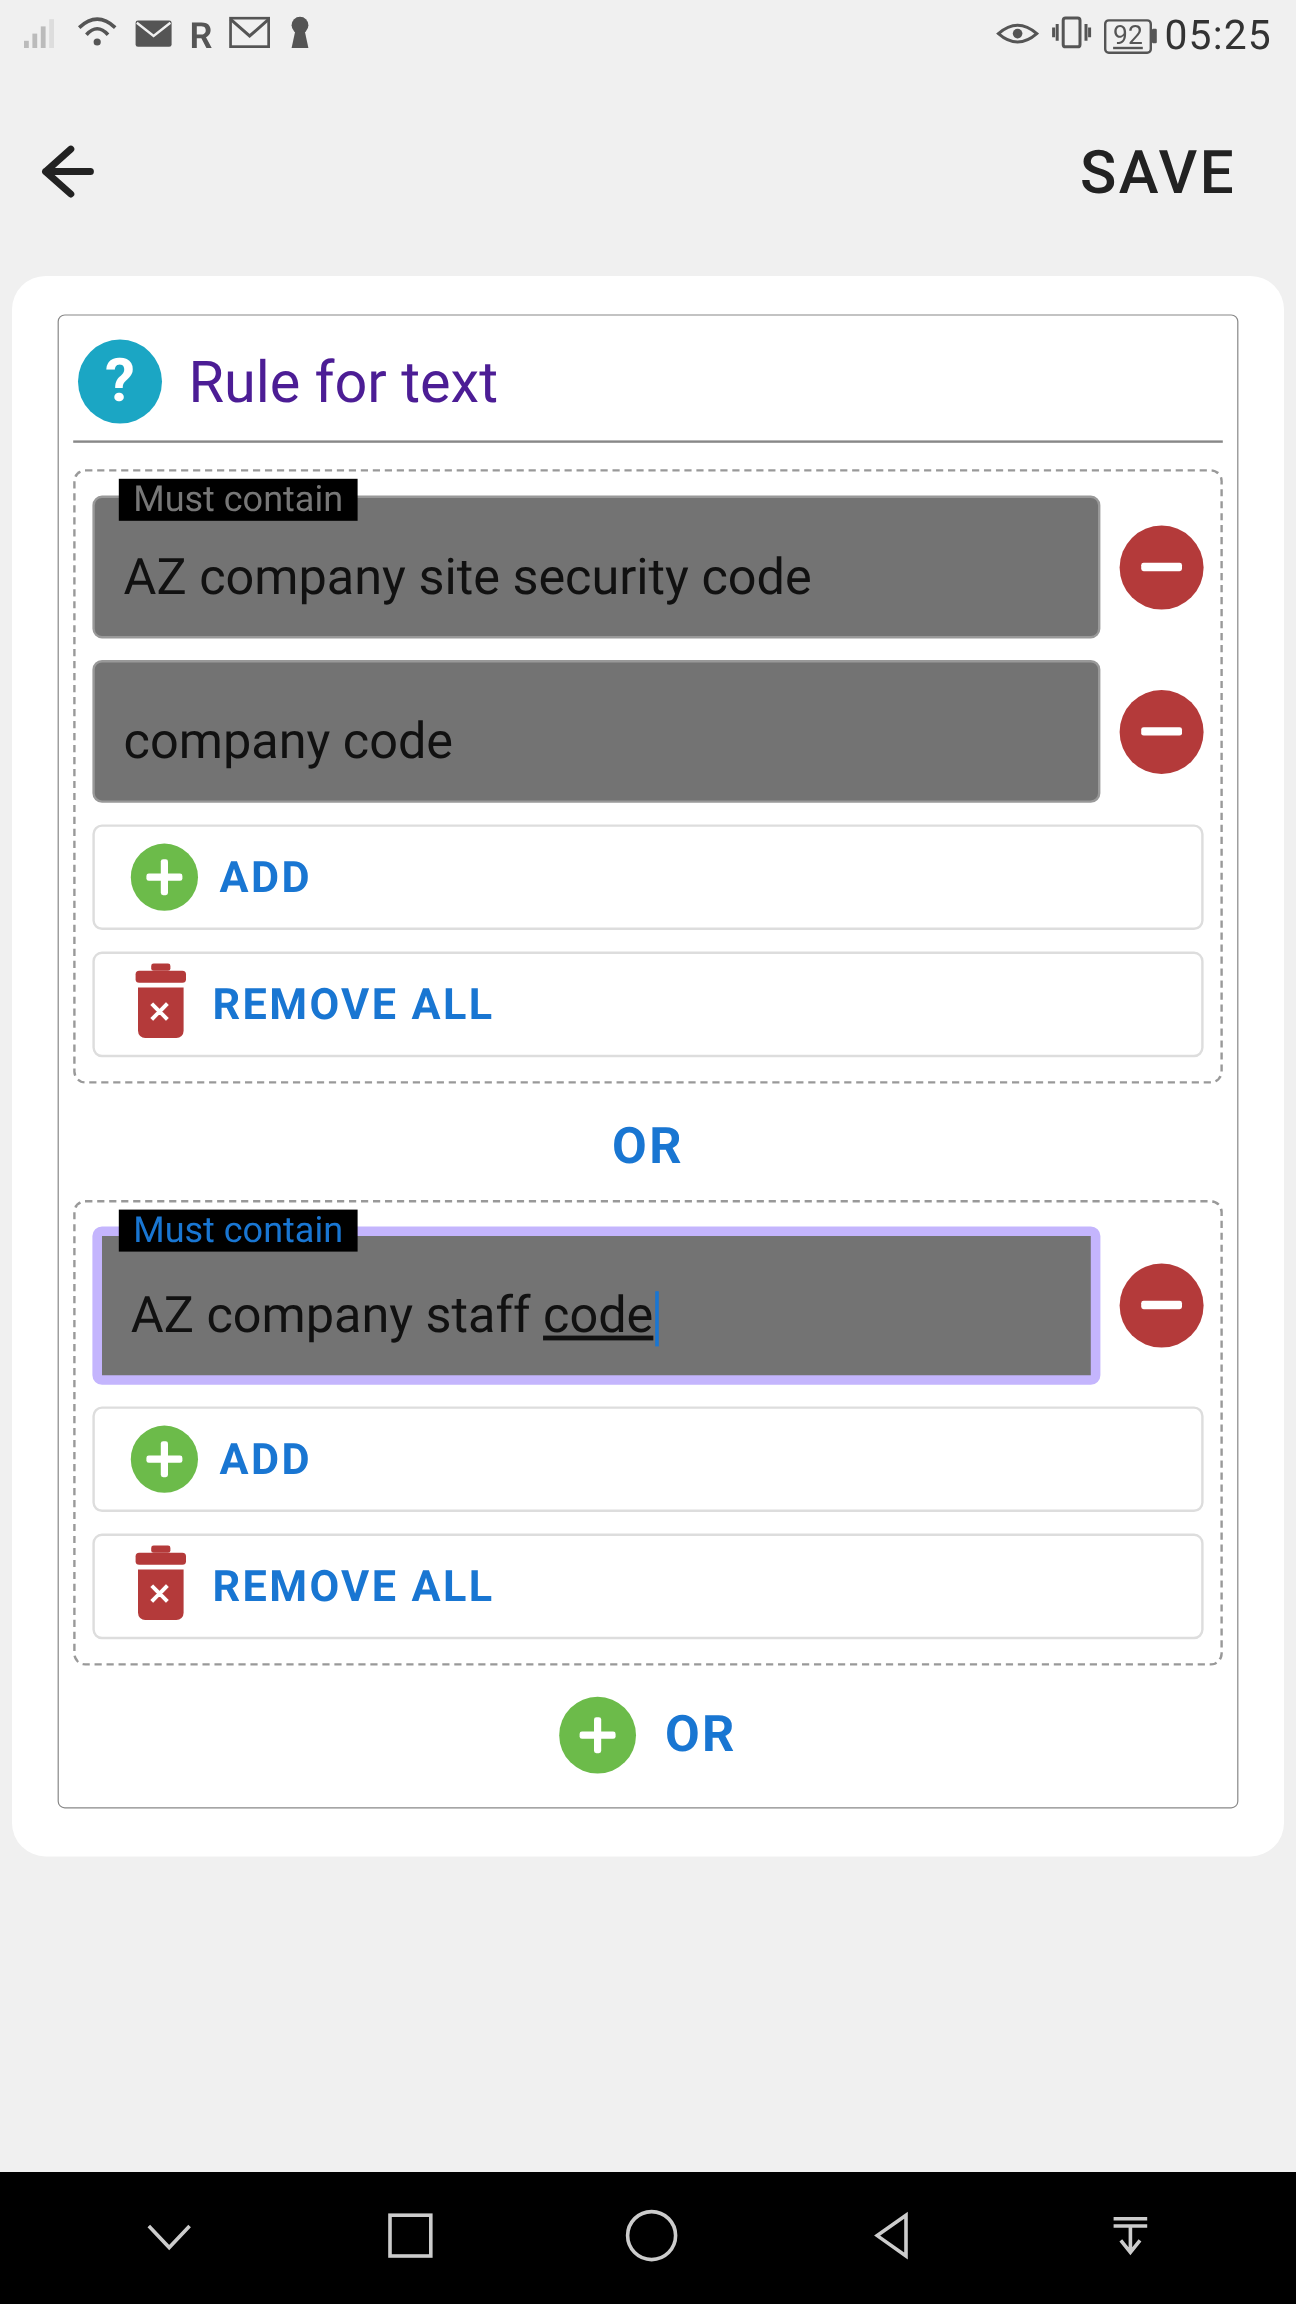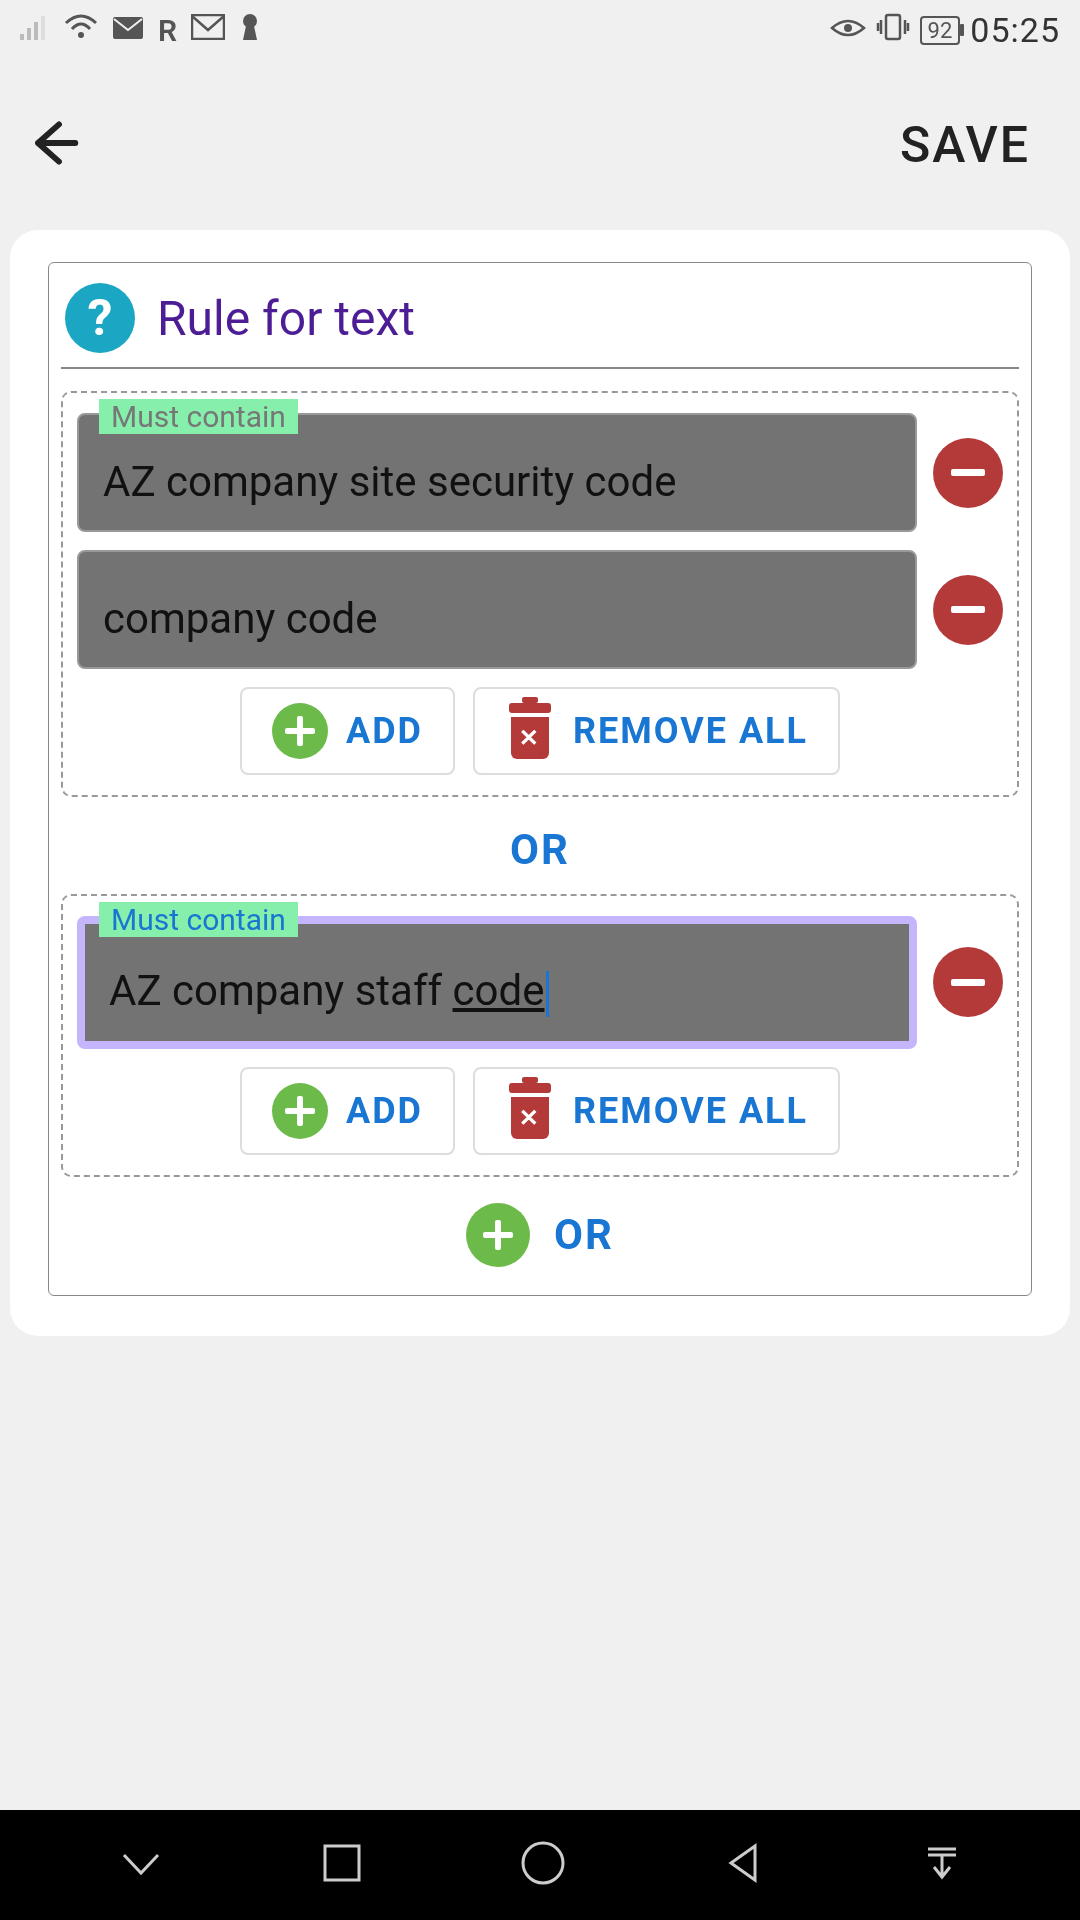--- a/index.html
+++ b/index.html
@@ -23,20 +23,21 @@
   .status-left { display: flex; align-items: center; gap: 14px; }
   .status-right { display: flex; align-items: center; gap: 10px; }
   .status-right .clock { font-size: 34px; color: #333; letter-spacing: 1px; text-align: right; }
   .batt-box {
     border: 2.5px solid #555;
     border-radius: 4px;
     padding: 0 6px;
     font-size: 22px;
     color: #555;
     position: relative;
+    text-decoration: underline;
   }
   .batt-box::after {
     content: "";
     position: absolute;
     right: -6px; top: 50%;
     transform: translateY(-50%);
     width: 4px; height: 12px;
     background: #555;
     border-radius: 1px;
   }
@@ -118,21 +119,21 @@
     color: #111;
     background: #737373;
   }
   .field.focused {
     border: 8px solid #c4b5fd;
   }
   .field-label {
     position: absolute;
     top: -14px;
     left: 22px;
-    background: #86efac;
+    background: #000000;
     padding: 0 12px;
     font-size: 30px;
     color: #777;
   }
   .field-label.focused { color: #1976d2; }
   .field .cursor {
     display: inline-block;
     width: 3px; height: 46px;
     background: #1976d2;
     vertical-align: middle;
@@ -152,20 +153,21 @@
     content: "";
     width: 34px; height: 7px;
     background: #fff;
     border-radius: 2px;
   }
   .btn-row {
     display: flex;
     gap: 18px;
     justify-content: center;
     margin-top: 8px;
+    flex-direction: column;
   }
   .pill-btn {
     border: 2px solid #ddd;
     border-radius: 8px;
     padding: 14px 30px;
     display: flex;
     align-items: center;
     gap: 18px;
     font-size: 36px;
     font-weight: 700;

